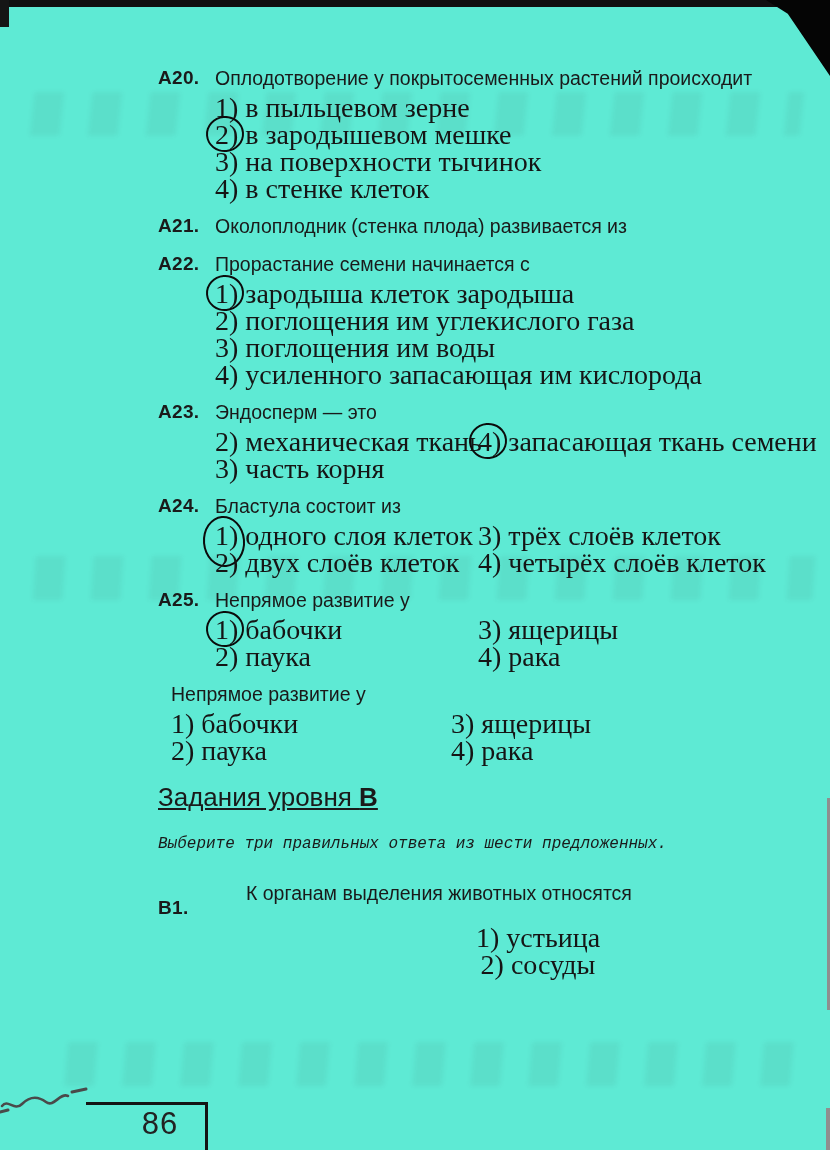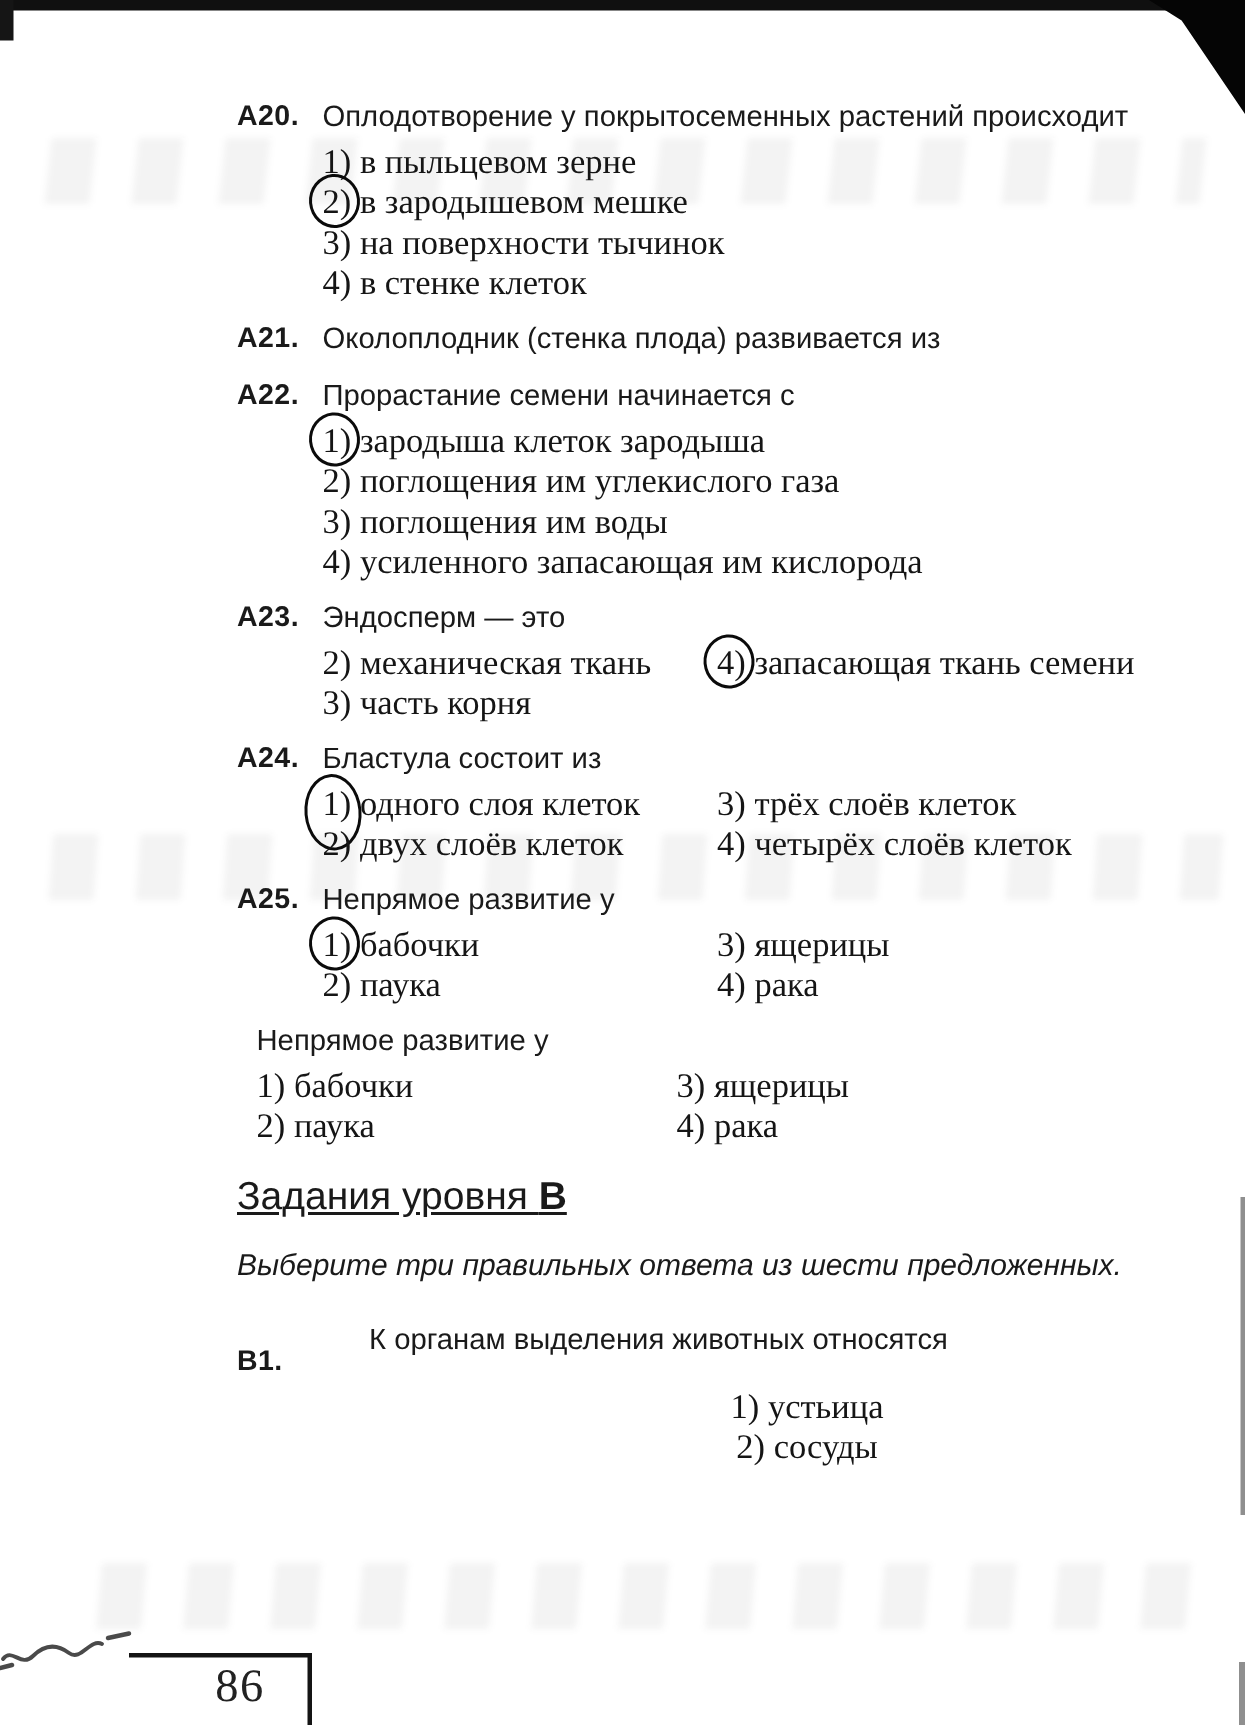--- a/index.html
+++ b/index.html
@@ -1,20 +1,20 @@
 <!DOCTYPE html>
 <html lang="ru"><head>
 <meta charset="utf-8">
 <style>
   html,body{margin:0;padding:0;background:#e8e8e8;}
   .page{
     position:relative;
     width:830px;height:1150px;
     margin:0 auto;
-    background:#ffffff;
+    background:#5eead4;
     overflow:hidden;
     font-family:"Liberation Sans",sans-serif;
     color:#1a1a1a;
   }
 
   
   .scan-top-bar{position:absolute;top:0;left:0;width:830px;height:7px;background:#101010;}
   .scan-top-left-nub{position:absolute;top:0;left:0;width:9px;height:27px;background:#151515;}
   .scan-top-right-wedge{
     position:absolute;top:0;right:0;width:64px;height:76px;background:#050505;
@@ -32,39 +32,38 @@
   .ghost-2{left:34px;top:556px;width:780px;transform:skewX(-4deg);}
   .ghost-3{left:66px;top:1042px;width:748px;transform:skewX(-5deg);}
 
   
   .pagebox-hline{position:absolute;left:86px;top:1102px;width:122px;height:3px;background:#141414;}
   .pagebox-vline{position:absolute;left:205px;top:1102px;width:3px;height:48px;background:#141414;}
   .page-number{
     position:absolute;left:120px;top:1106px;width:80px;
     font-size:31px;font-weight:400;letter-spacing:1px;color:#222;
     text-align:center;
-    font-family:Liberation Serif, serif;
   }
   .scribble{position:absolute;left:0;top:1072px;}
 
   
   .content{position:absolute;left:0;top:64px;width:830px;}
 
   .q{margin:0 0 10px 158px;}
   .q-head{display:flex;align-items:flex-start;}
   .q-label{
     flex:none;width:57px;
     font-weight:700;font-size:19px;line-height:28px;letter-spacing:.3px;
   }
   .q-stem{margin:0;font-size:19.5px;line-height:28px;max-width:600px;}
   .q-stem.justify{text-align:justify;}
   .opts{
     margin:2px 0 0 57px;
     font-family:"Liberation Serif","DejaVu Serif",serif;
-    font-size:23px;line-height:27px;color:#151515;
+    font-size:28px;line-height:27px;color:#151515;
   }
   .opts.two{
     display:grid;
     grid-template-columns:263px auto;
     grid-template-rows:auto auto;
     grid-auto-flow:column;
   }
   .q-dup{margin-left:171px;}
   .q-dup .opts{margin-left:0;}
   .q-dup .opts.two{grid-template-columns:280px auto;}
@@ -79,22 +78,23 @@
   .q-a21 .num.circled::before{left:-11px;right:-8px;top:-6px;bottom:-14px;}
   .q-a24 .num.circled::before{left:-12px;right:-7px;top:-6px;bottom:-18px;}
 
   .section-heading{
     margin:16px 0 0 158px;
     font-size:26px;line-height:34px;font-weight:400;text-decoration:underline;
   }
   .section-heading .lvl{font-weight:700;}
   .instruction{
     margin:17px 0 0 158px;
-    font-size:20px;line-height:26px;font-style:italic;
+    font-size:16px;line-height:26px;font-style:italic;
     max-width:660px;
+    font-family:Liberation Mono, monospace;
   }
   .q-b1{margin-top:22px;}
   .q-b1 .q-label{width:88px;margin-top:15px;}
   .q-b1 .opts{margin-left:88px;text-align:center;}
 </style>
 </head>
 <body>
 
 <div class="page">
 

